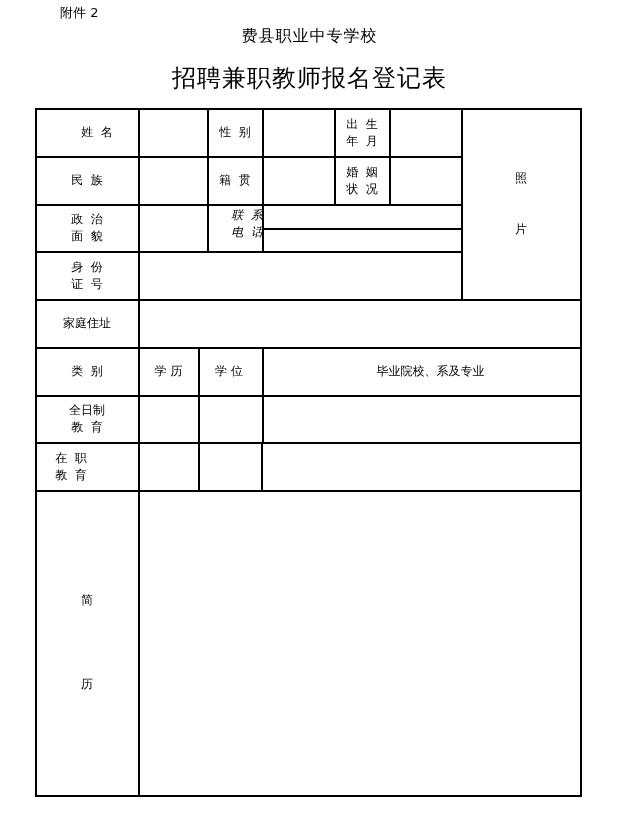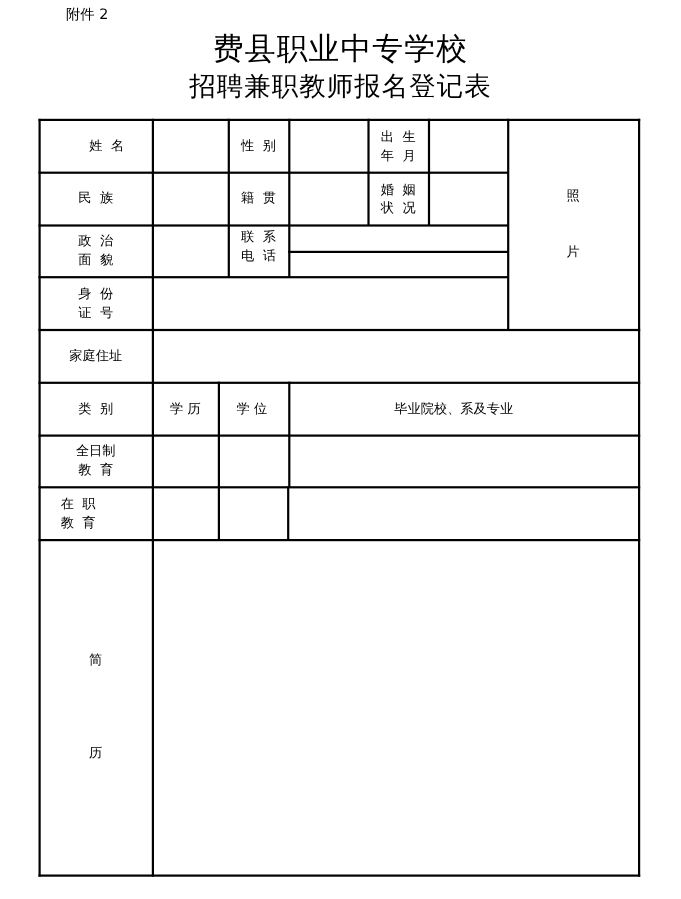--- a/index.html
+++ b/index.html
@@ -1,20 +1,20 @@
 <!DOCTYPE html>
 <html><head>
 <meta charset="utf-8">
 <style>
   html, body { margin:0; padding:0; background:#ffffff; }
   body { width:619px; height:817px; position:relative; overflow:hidden;
          font-family: "DejaVu Sans", "Liberation Sans", sans-serif; color:#000; }
   .attach { position:absolute; left:60px; top:4px; font-size:13px; }
   .title1 { position:absolute; left:0; width:619px; top:26px; text-align:center;
-            font-family:Liberation Serif, serif; font-size:28px; letter-spacing:1px; }
+            font-family:Liberation Serif, serif; font-size:16px; letter-spacing:1px; }
   .title2 { position:absolute; left:0; width:619px; top:62px; text-align:center;
             font-family:Liberation Sans, sans-serif; font-size:24px; letter-spacing:1px; }
   .ln { position:absolute; background:#000; }
   .h { height:1.5px; }
   .v { width:1.5px; }
   .cell { position:absolute; display:flex; align-items:center; justify-content:center;
           text-align:center; font-size:12px; line-height:17px; white-space:pre; }
   .box { position:absolute; background:transparent; }
 </style>
 </head>
@@ -66,36 +66,36 @@
   <div class="box" style="left:140px;top:158px;width:66px;height:45px;"></div>
   <div class="cell" style="left:208px;top:157px;width:54px;height:47px;">籍  贯</div>
   <div class="box" style="left:264px;top:158px;width:69px;height:45px;"></div>
   <div class="cell" style="left:335px;top:157px;width:54px;height:47px;">婚  姻
 状  况</div>
   <div class="box" style="left:391px;top:158px;width:69px;height:45px;"></div>
 
   <div class="cell" style="left:36px;top:205px;width:102px;height:46px;">政  治
 面  貌</div>
   <div class="box" style="left:140px;top:206px;width:66px;height:44px;"></div>
-  <div class="cell" style="left:208px;top:205px;width:54px;height:38px;">联  系
+  <div class="cell" style="left:220px;top:205px;width:54px;height:38px;font-style:italic;">联  系
 电  话</div>
   <div class="box" style="left:264px;top:206px;width:196px;height:21px;"></div>
   <div class="box" style="left:264px;top:230px;width:196px;height:20px;"></div>
 
   <div class="cell" style="left:36px;top:252px;width:102px;height:47px;">身  份
 证  号</div>
   <div class="box" style="left:140px;top:253px;width:320px;height:45px;"></div>
 
   <div class="cell" style="left:36px;top:300px;width:102px;height:47px;">家庭住址</div>
   <div class="box" style="left:140px;top:301px;width:439px;height:45px;"></div>
 
   <div class="cell" style="left:36px;top:348px;width:102px;height:47px;">类  别</div>
   <div class="cell" style="left:139px;top:348px;width:59px;height:47px;text-align:center;">学 历</div>
   <div class="cell" style="left:199px;top:348px;width:60px;height:47px;">学 位</div>
-  <div class="cell" style="left:254px;top:348px;width:317px;height:47px;">毕业院校、系及专业</div>
+  <div class="cell" style="left:272px;top:348px;width:317px;height:47px;">毕业院校、系及专业</div>
 
   <div class="cell" style="left:36px;top:396px;width:102px;height:46px;text-align:center;">全日制
 教  育</div>
   <div class="box" style="left:140px;top:397px;width:57px;height:44px;"></div>
   <div class="box" style="left:200px;top:397px;width:61px;height:44px;"></div>
   <div class="box" style="left:264px;top:397px;width:315px;height:44px;"></div>
 
   <div class="cell" style="left:20px;top:443px;width:102px;height:47px;">在  职
 教  育</div>
   <div class="box" style="left:140px;top:444px;width:57px;height:45px;"></div>

